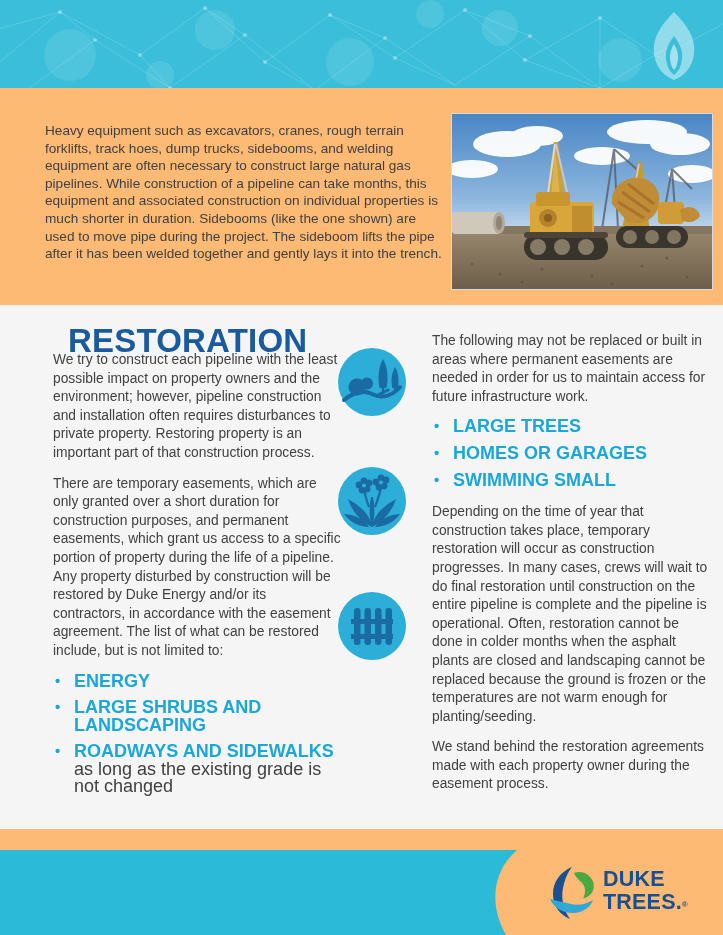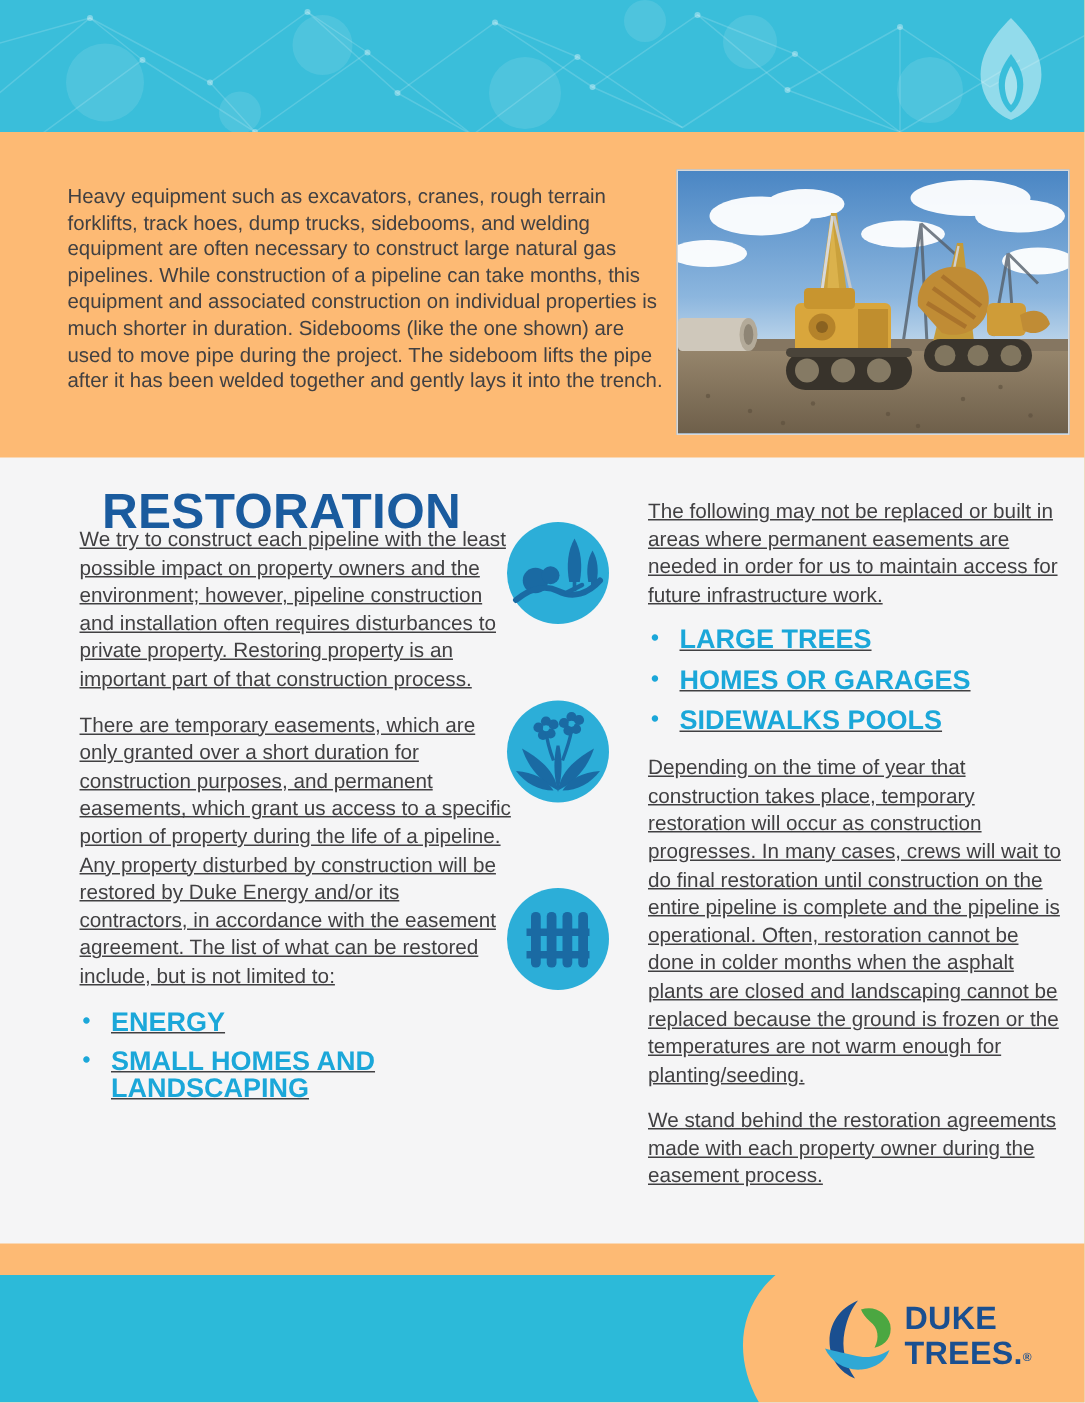--- a/index.html
+++ b/index.html
@@ -24,21 +24,21 @@
     border:1px solid #d9d9d9;box-sizing:border-box;overflow:hidden;background:#7aa7d4;
   }
   
   .section-restoration{
     position:absolute;left:0;top:305px;width:723px;height:524px;background:#f5f5f6;
   }
   .res-heading{
     position:absolute;left:68px;top:17px;margin:0;
     font-size:33px;font-weight:bold;color:#1A5B9E;letter-spacing:.2px;
   }
-  .col{position:absolute;font-size:13.8px;line-height:18.6px;text-decoration:underline;}
+  .col{position:absolute;font-size:13.8px;line-height:18.6px;}
   .col p{margin:0 0 12px 0;}
   .col-left{left:53px;top:46px;width:288px;}
   .col-right{left:432px;top:27px;width:278px;}
   .bullet-list{list-style:none;margin:2px 0 14px 0;padding:0;}
   .bullet-list li{
     position:relative;padding-left:21px;margin-bottom:9px;
     font-size:18px;line-height:17.6px;
   }
   .bullet-list li::before{
     content:"•";position:absolute;left:2px;top:-1px;
@@ -199,21 +199,22 @@
   </div>
 
   <section class="section-restoration">
     <h1 class="res-heading">RESTORATION</h1>
 
     <div class="col col-left">
       <p>We try to construct each pipeline with the least possible impact on property owners and the environment; however, pipeline construction and installation often requires disturbances to private property. Restoring property is an important part of that construction process.</p>
       <p>There are temporary easements, which are only granted over a short duration for construction purposes, and permanent easements, which grant us access to a specific portion of property during the life of a pipeline. Any property disturbed by construction will be restored by Duke Energy and/or its contractors, in accordance with the easement agreement. The list of what can be restored include, but is not limited to:</p>
       <ul class="bullet-list">
         <li><span class="bullet-label">ENERGY</span><span class="bullet-suffix"></span></li>
-        <li><span class="bullet-label">SMALL HOMES AND LANDSCAPING</span><span class="bullet-suffix"></span></li>
+        <li><span class="bullet-label">LARGE SHRUBS AND LANDSCAPING</span><span class="bullet-suffix"></span></li>
+        <li><span class="bullet-label">ROADWAYS AND SIDEWALKS</span><span class="bullet-suffix"> as long as the existing grade is not changed</span></li>
       </ul>
     </div>
 
     <div class="icon-col">
       <div class="icon-circle ic-1">
         <svg width="68" height="68" viewBox="0 0 68 68">
           <g fill="#1A6AA3">
             <circle cx="19" cy="39" r="8.5"></circle>
             <circle cx="29" cy="35.5" r="6"></circle>
             <path d="M45 11 C40.5 19 39.5 29 41.5 40 L48.5 40 C50.5 29 49.5 19 45 11 Z"></path>
@@ -266,21 +267,21 @@
           </g>
         </svg>
       </div>
     </div>
 
     <div class="col col-right">
       <p>The following may not be replaced or built in areas where permanent easements are needed in order for us to maintain access for future infrastructure work.</p>
       <ul class="bullet-list">
         <li><span class="bullet-label">LARGE TREES</span></li>
         <li><span class="bullet-label">HOMES OR GARAGES</span></li>
-        <li><span class="bullet-label">SIDEWALKS POOLS</span></li>
+        <li><span class="bullet-label">SWIMMING SMALL</span></li>
       </ul>
       <p>Depending on the time of year that construction takes place, temporary restoration will occur as construction progresses. In many cases, crews will wait to do final restoration until construction on the entire pipeline is complete and the pipeline is operational. Often, restoration cannot be done in colder months when the asphalt plants are closed and landscaping cannot be replaced because the ground is frozen or the temperatures are not warm enough for planting/seeding.</p>
       <p>We stand behind the restoration agreements made with each property owner during the easement process.</p>
     </div>
   </section>
 
   <svg class="footer-band" viewBox="0 0 723 85">
     <path d="M0 0 H517 C492 22 489 55 506 85 H0 Z" fill="#2CBAD9"></path>
   </svg>
 

